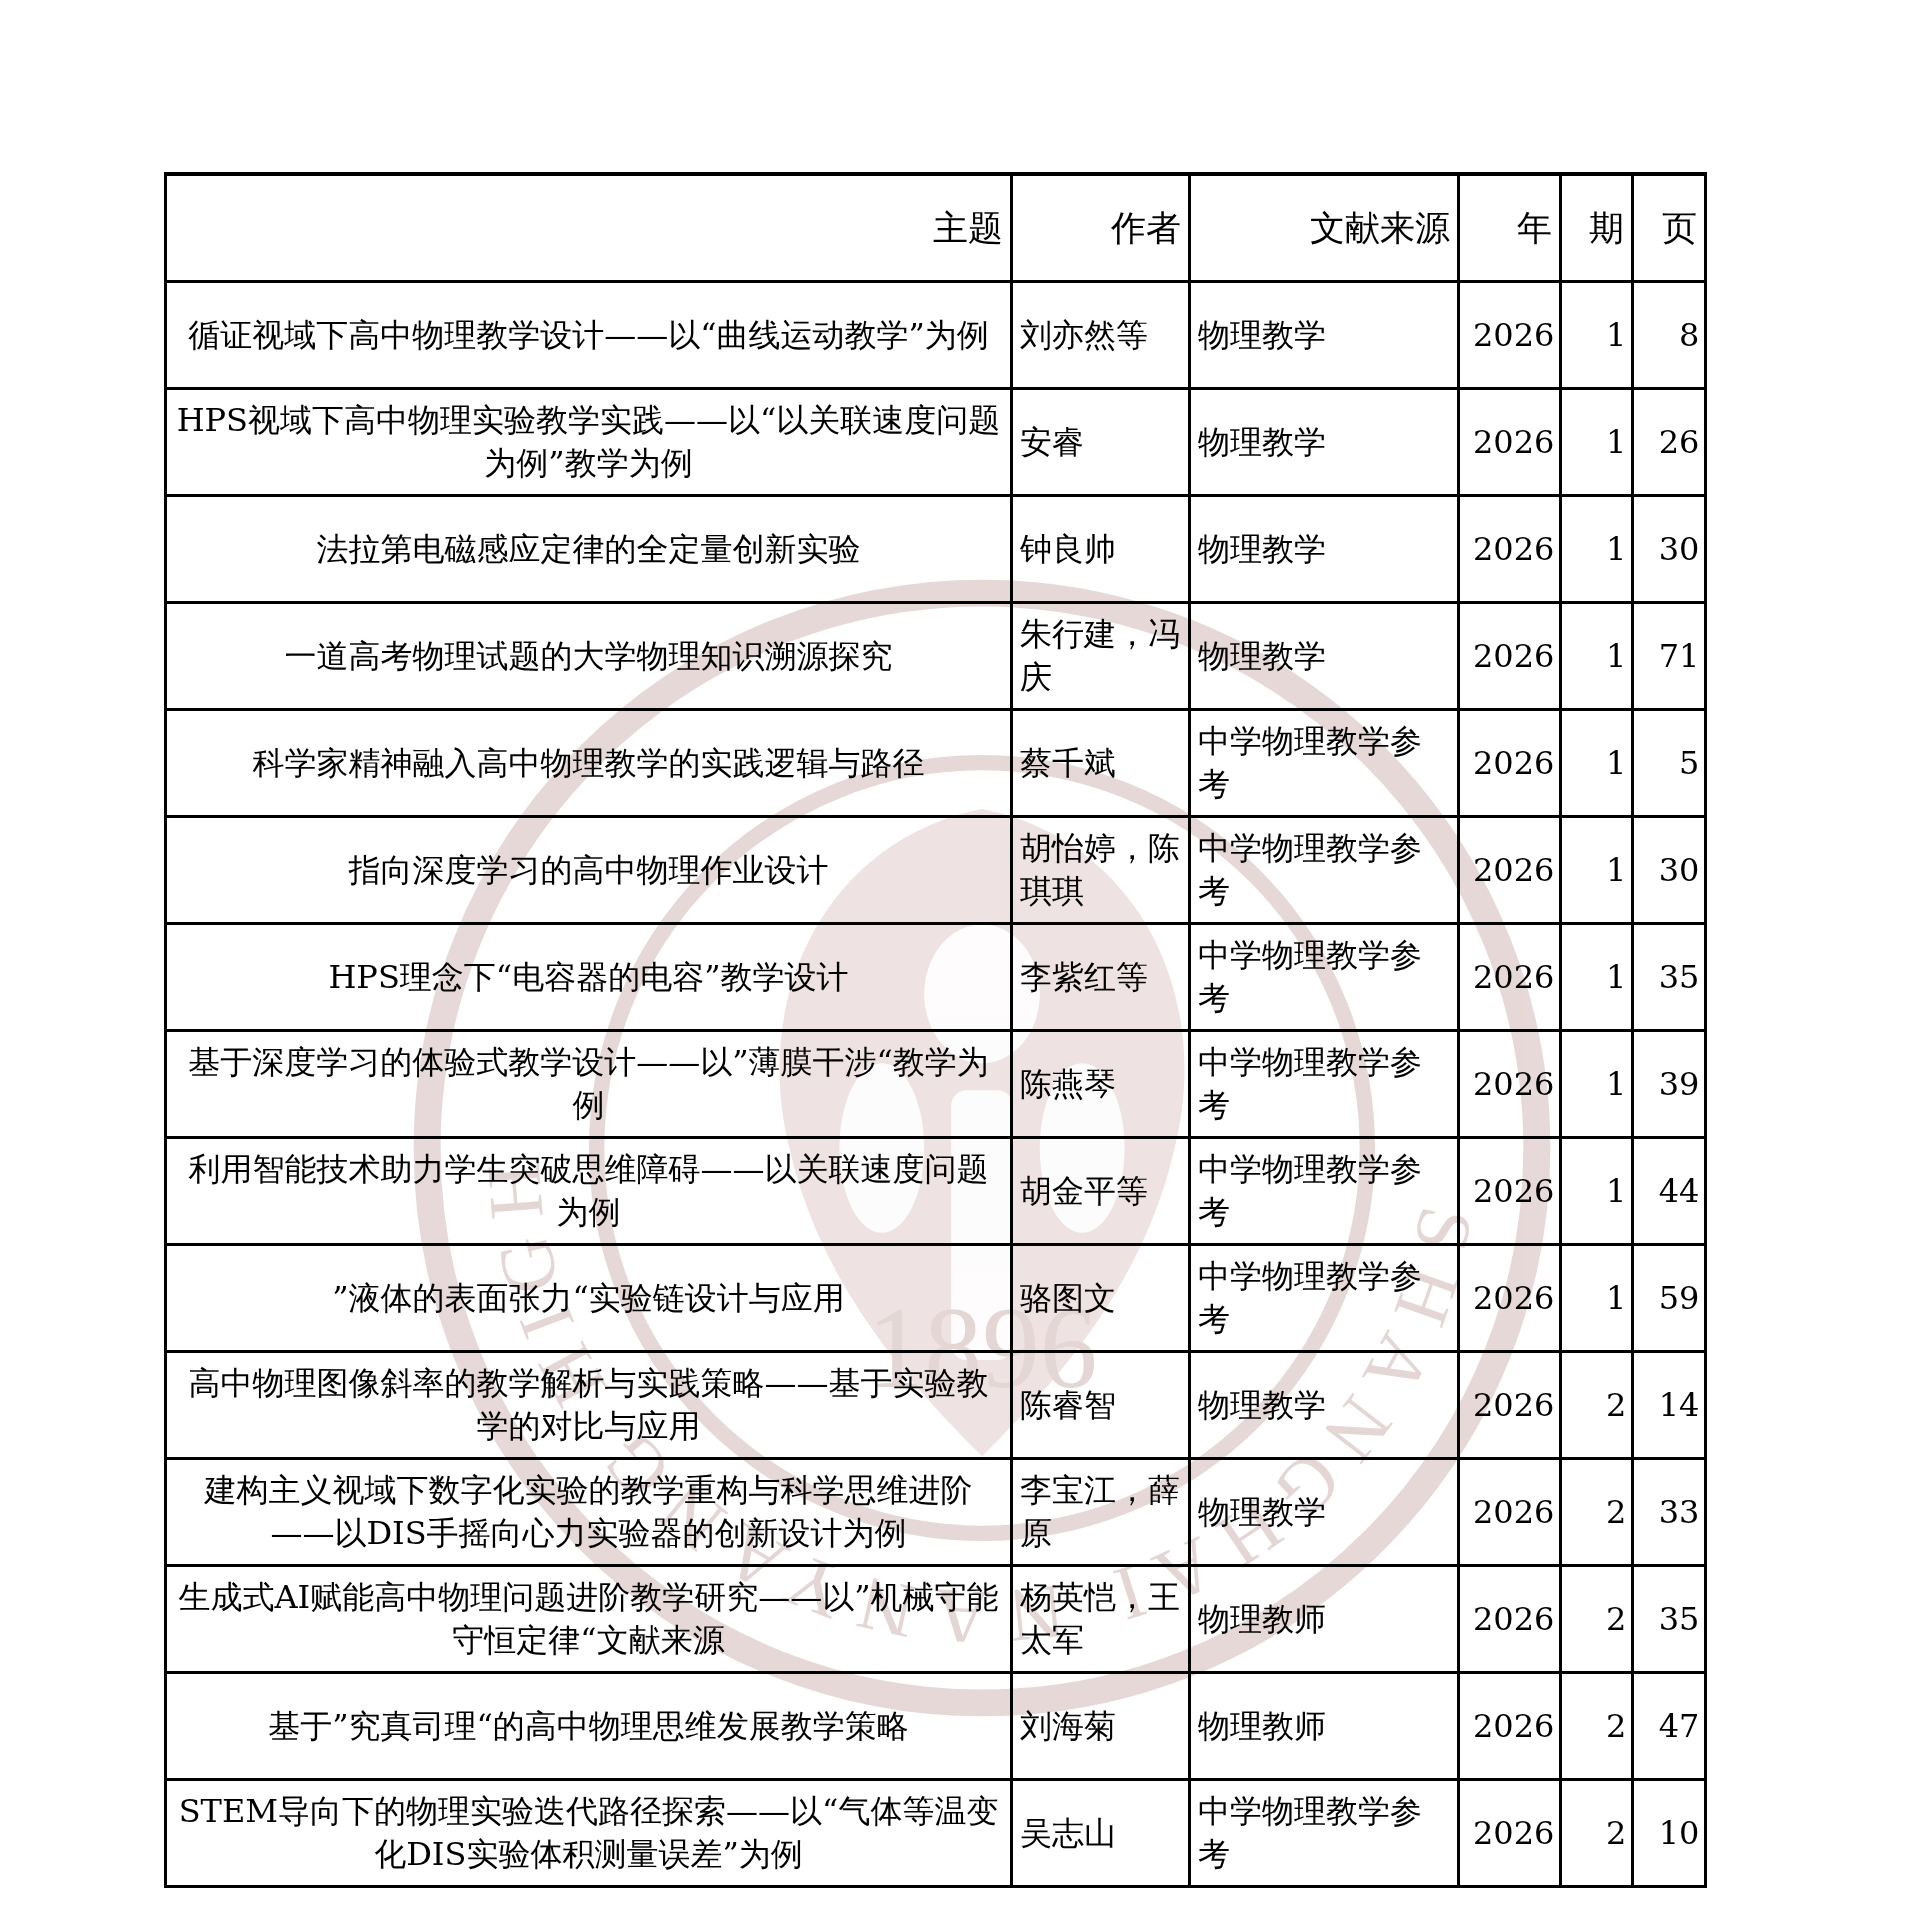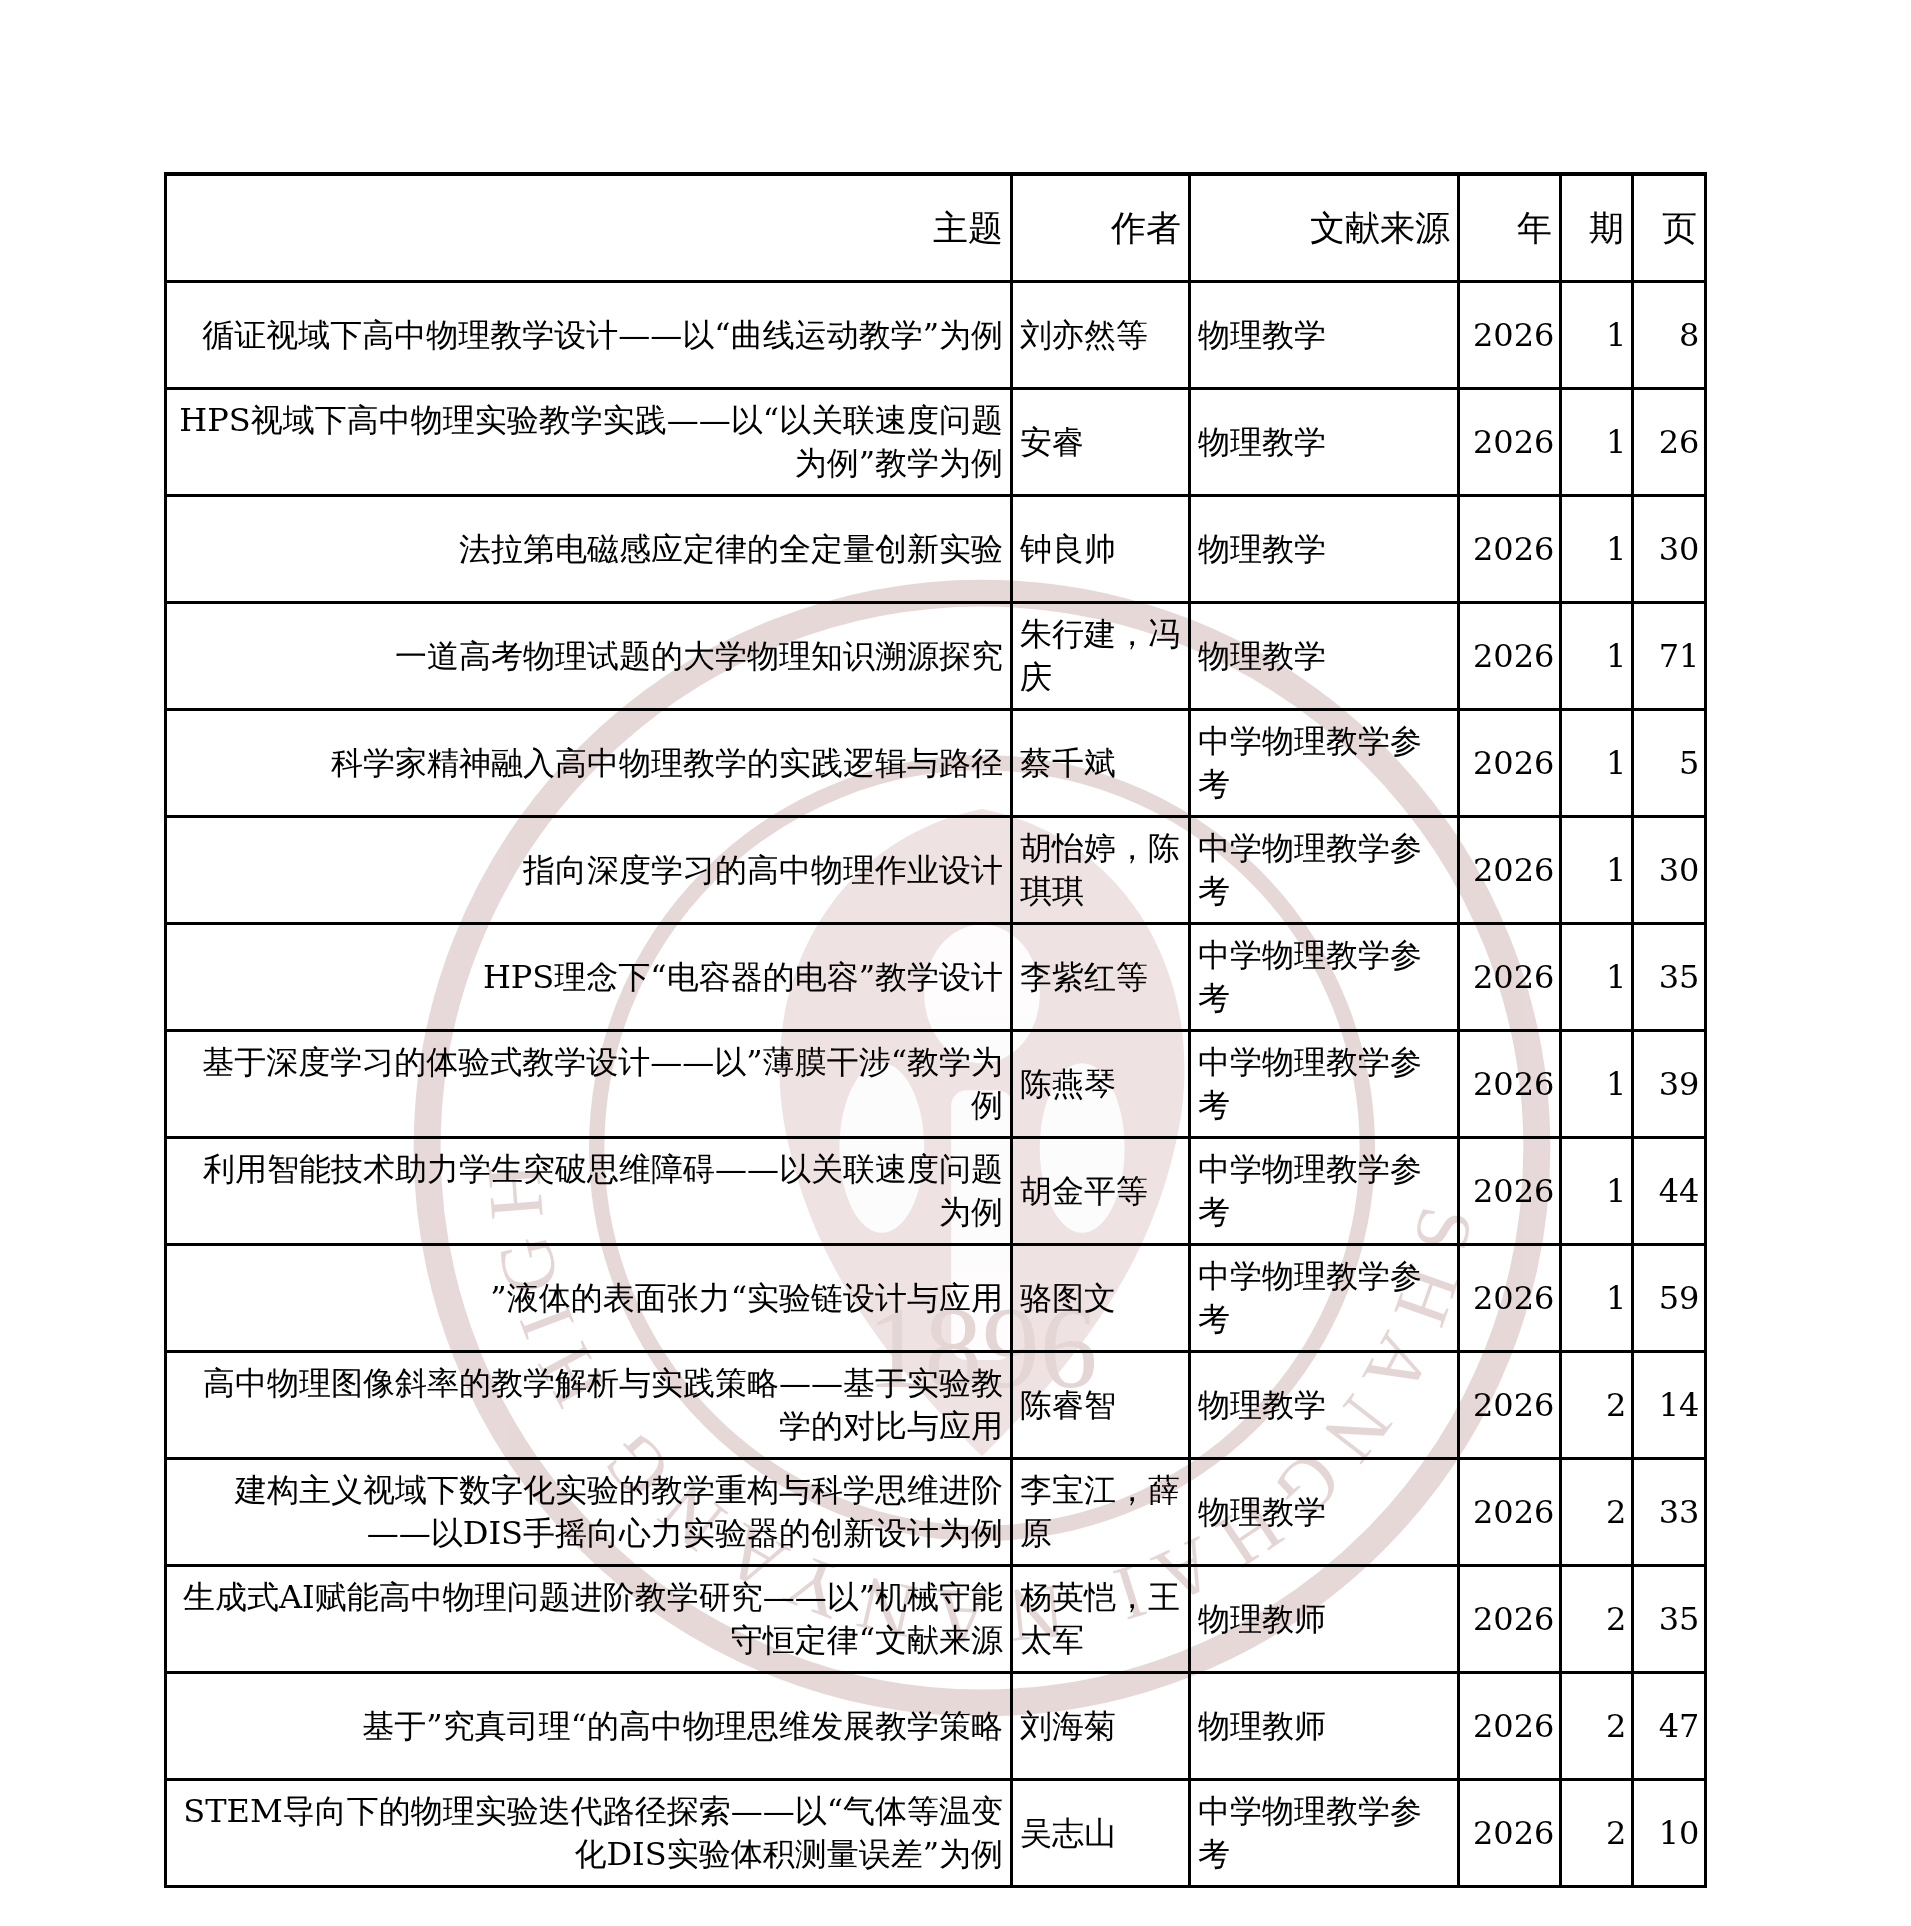--- a/index.html
+++ b/index.html
@@ -8,21 +8,21 @@
   .watermark { position:absolute; left:404px; top:570px; width:1156px; height:1156px;
                pointer-events:none; z-index:0; }
   .tbl { position:absolute; left:164px; top:172px; width:1540px; border-collapse:collapse;
          table-layout:fixed; z-index:1; }
   .tbl td, .tbl th { border:3.1px solid #000; padding:0 7px; font-weight:normal;
                      font-size:32px; line-height:43px; vertical-align:middle;
                      overflow:hidden; background:transparent; }
   .tbl th { height:104px; text-align:right; font-size:35px; }
   .tbl tr.data td { height:104px; }
   .tbl td.num { text-align:right; padding-right:4.6px; font-family:"DejaVu Serif","Liberation Serif",serif; }
-  .tbl td.topic { text-align:right; word-break:break-all; }
+  .tbl td.topic { text-align:center; word-break:break-all; }
   .tbl td.author, .tbl td.source { text-align:left; word-break:break-all; }
   .outer-top { border-top-width:4.6px !important; }
 </style>
 </head>
 <body>
 
 <svg class="watermark" viewBox="0 0 3000 3000" xmlns="http://www.w3.org/2000/svg">
   <defs>
     <path id="ringPath" d="M 1500,1500 m -1150,0 a 1150,1150 0 1,1 2300,0 a 1150,1150 0 1,1 -2300,0"></path>
   </defs>

